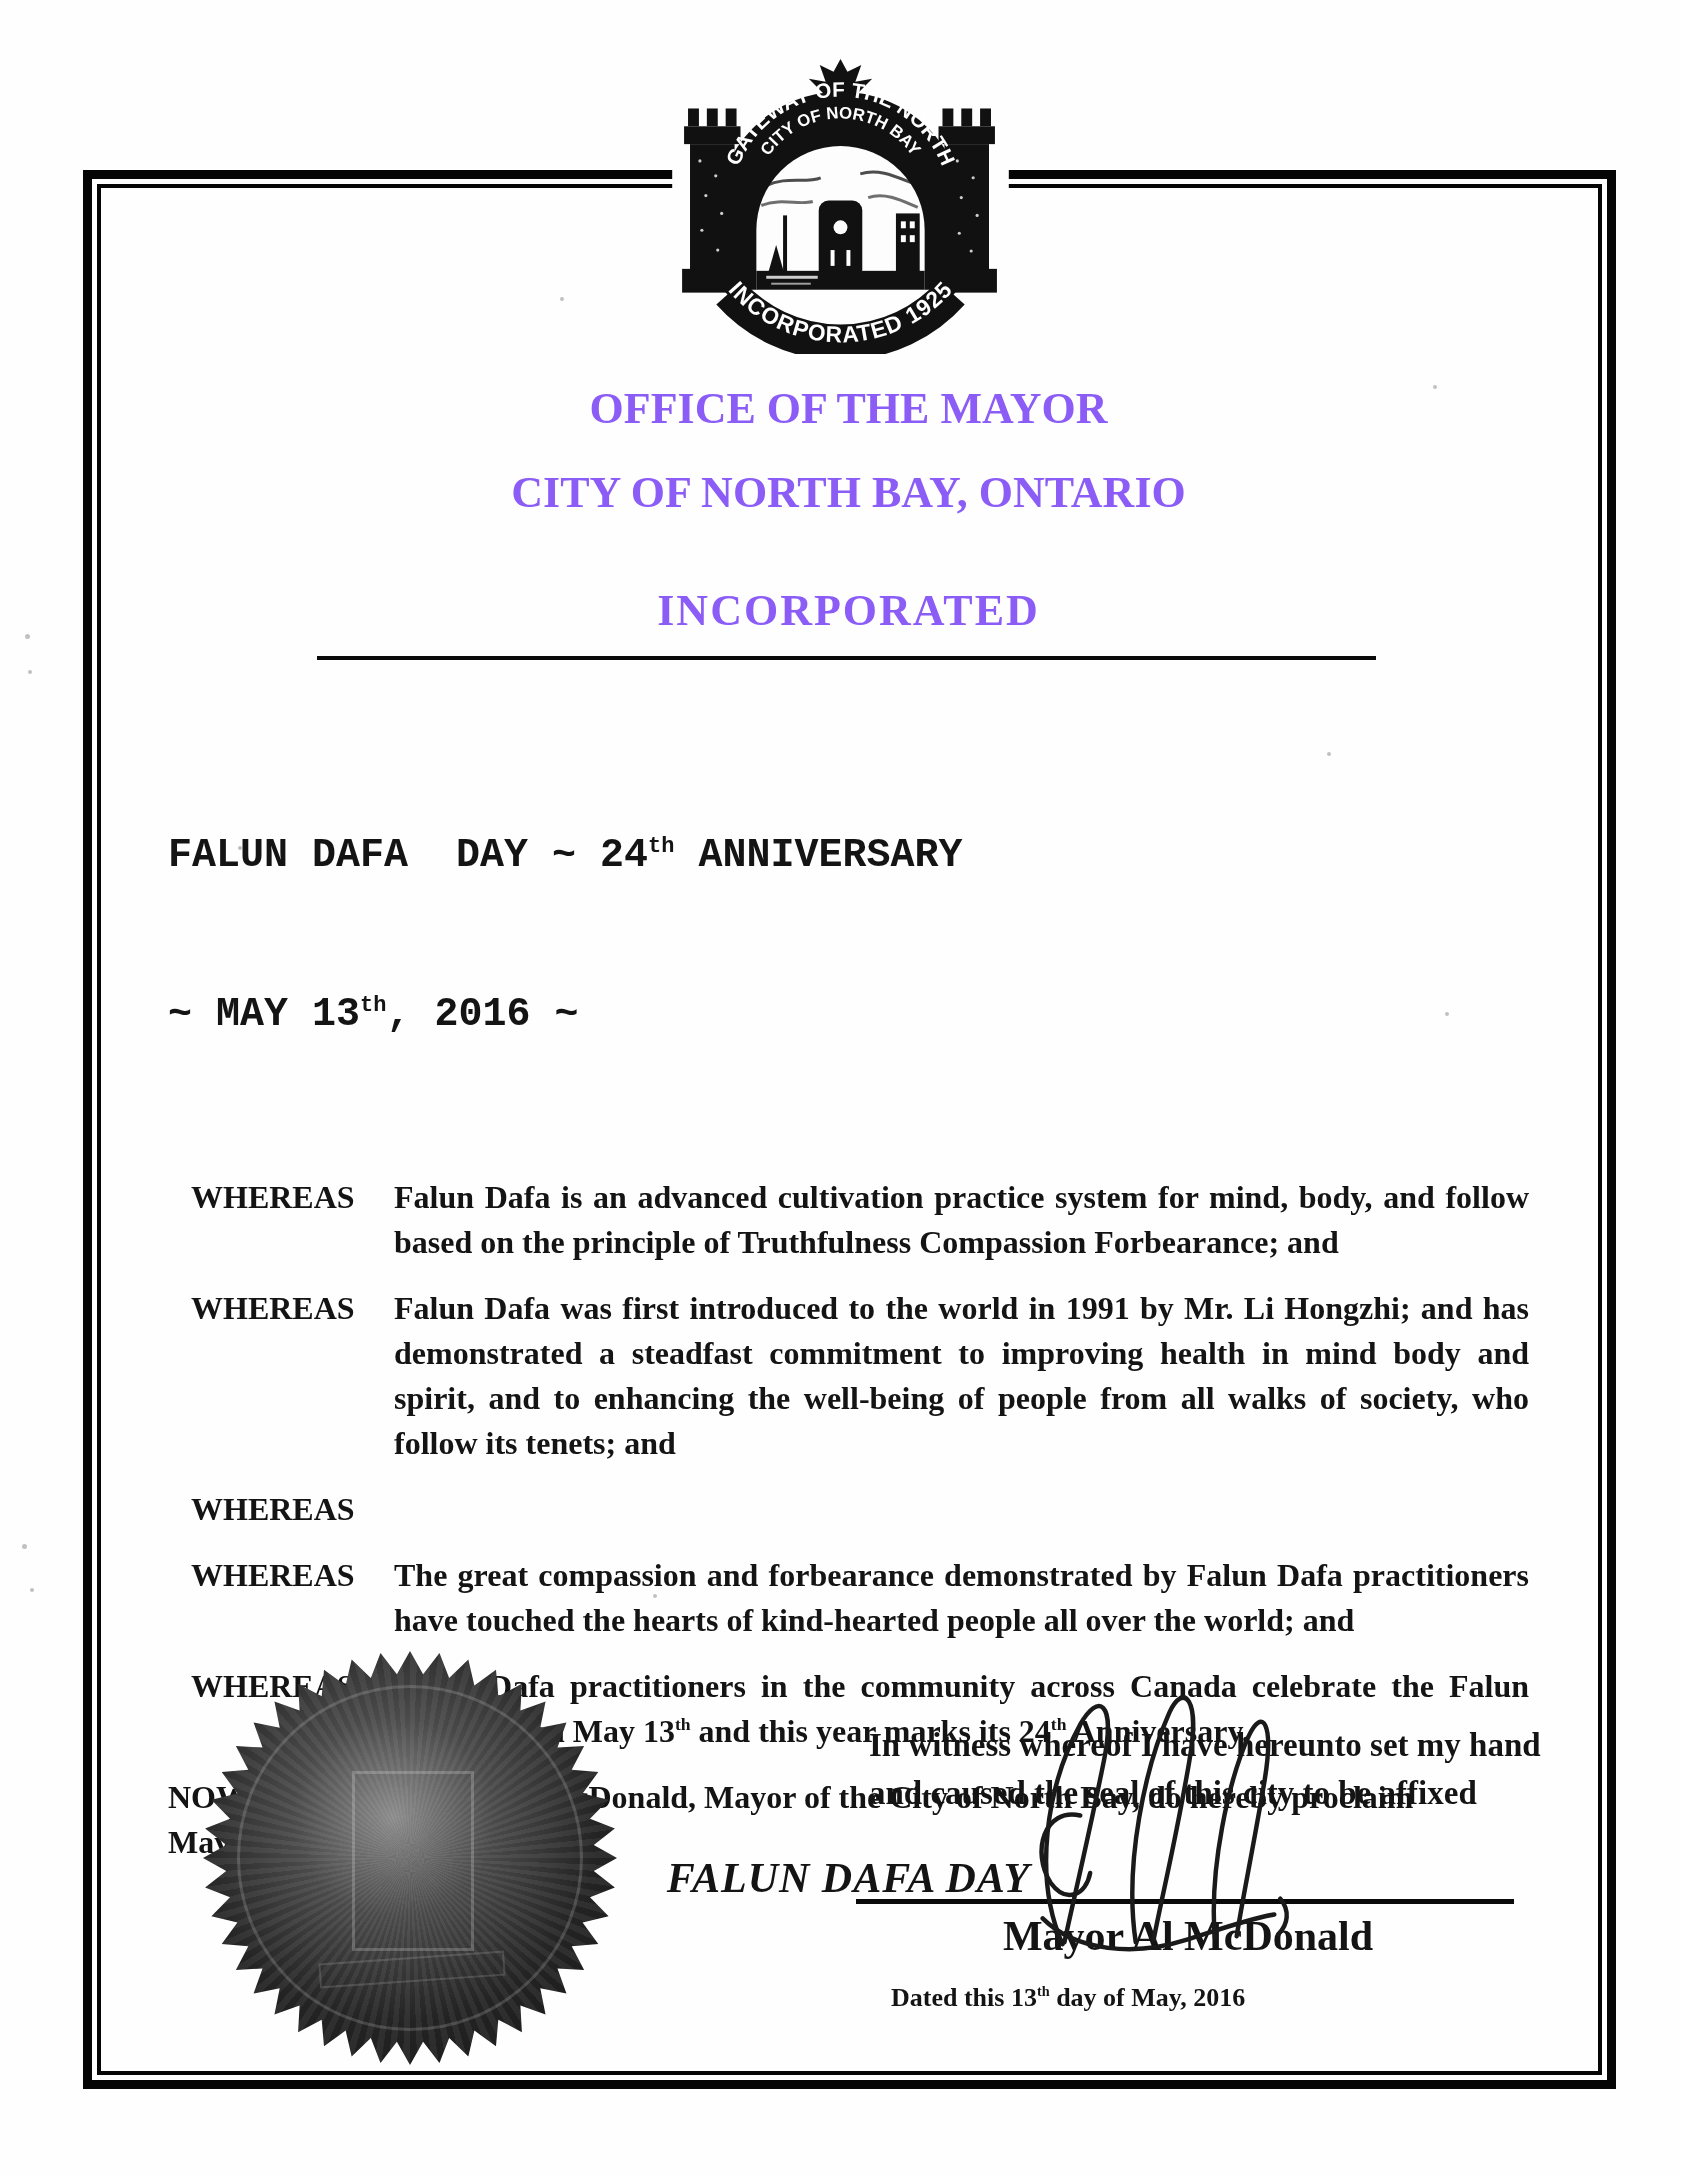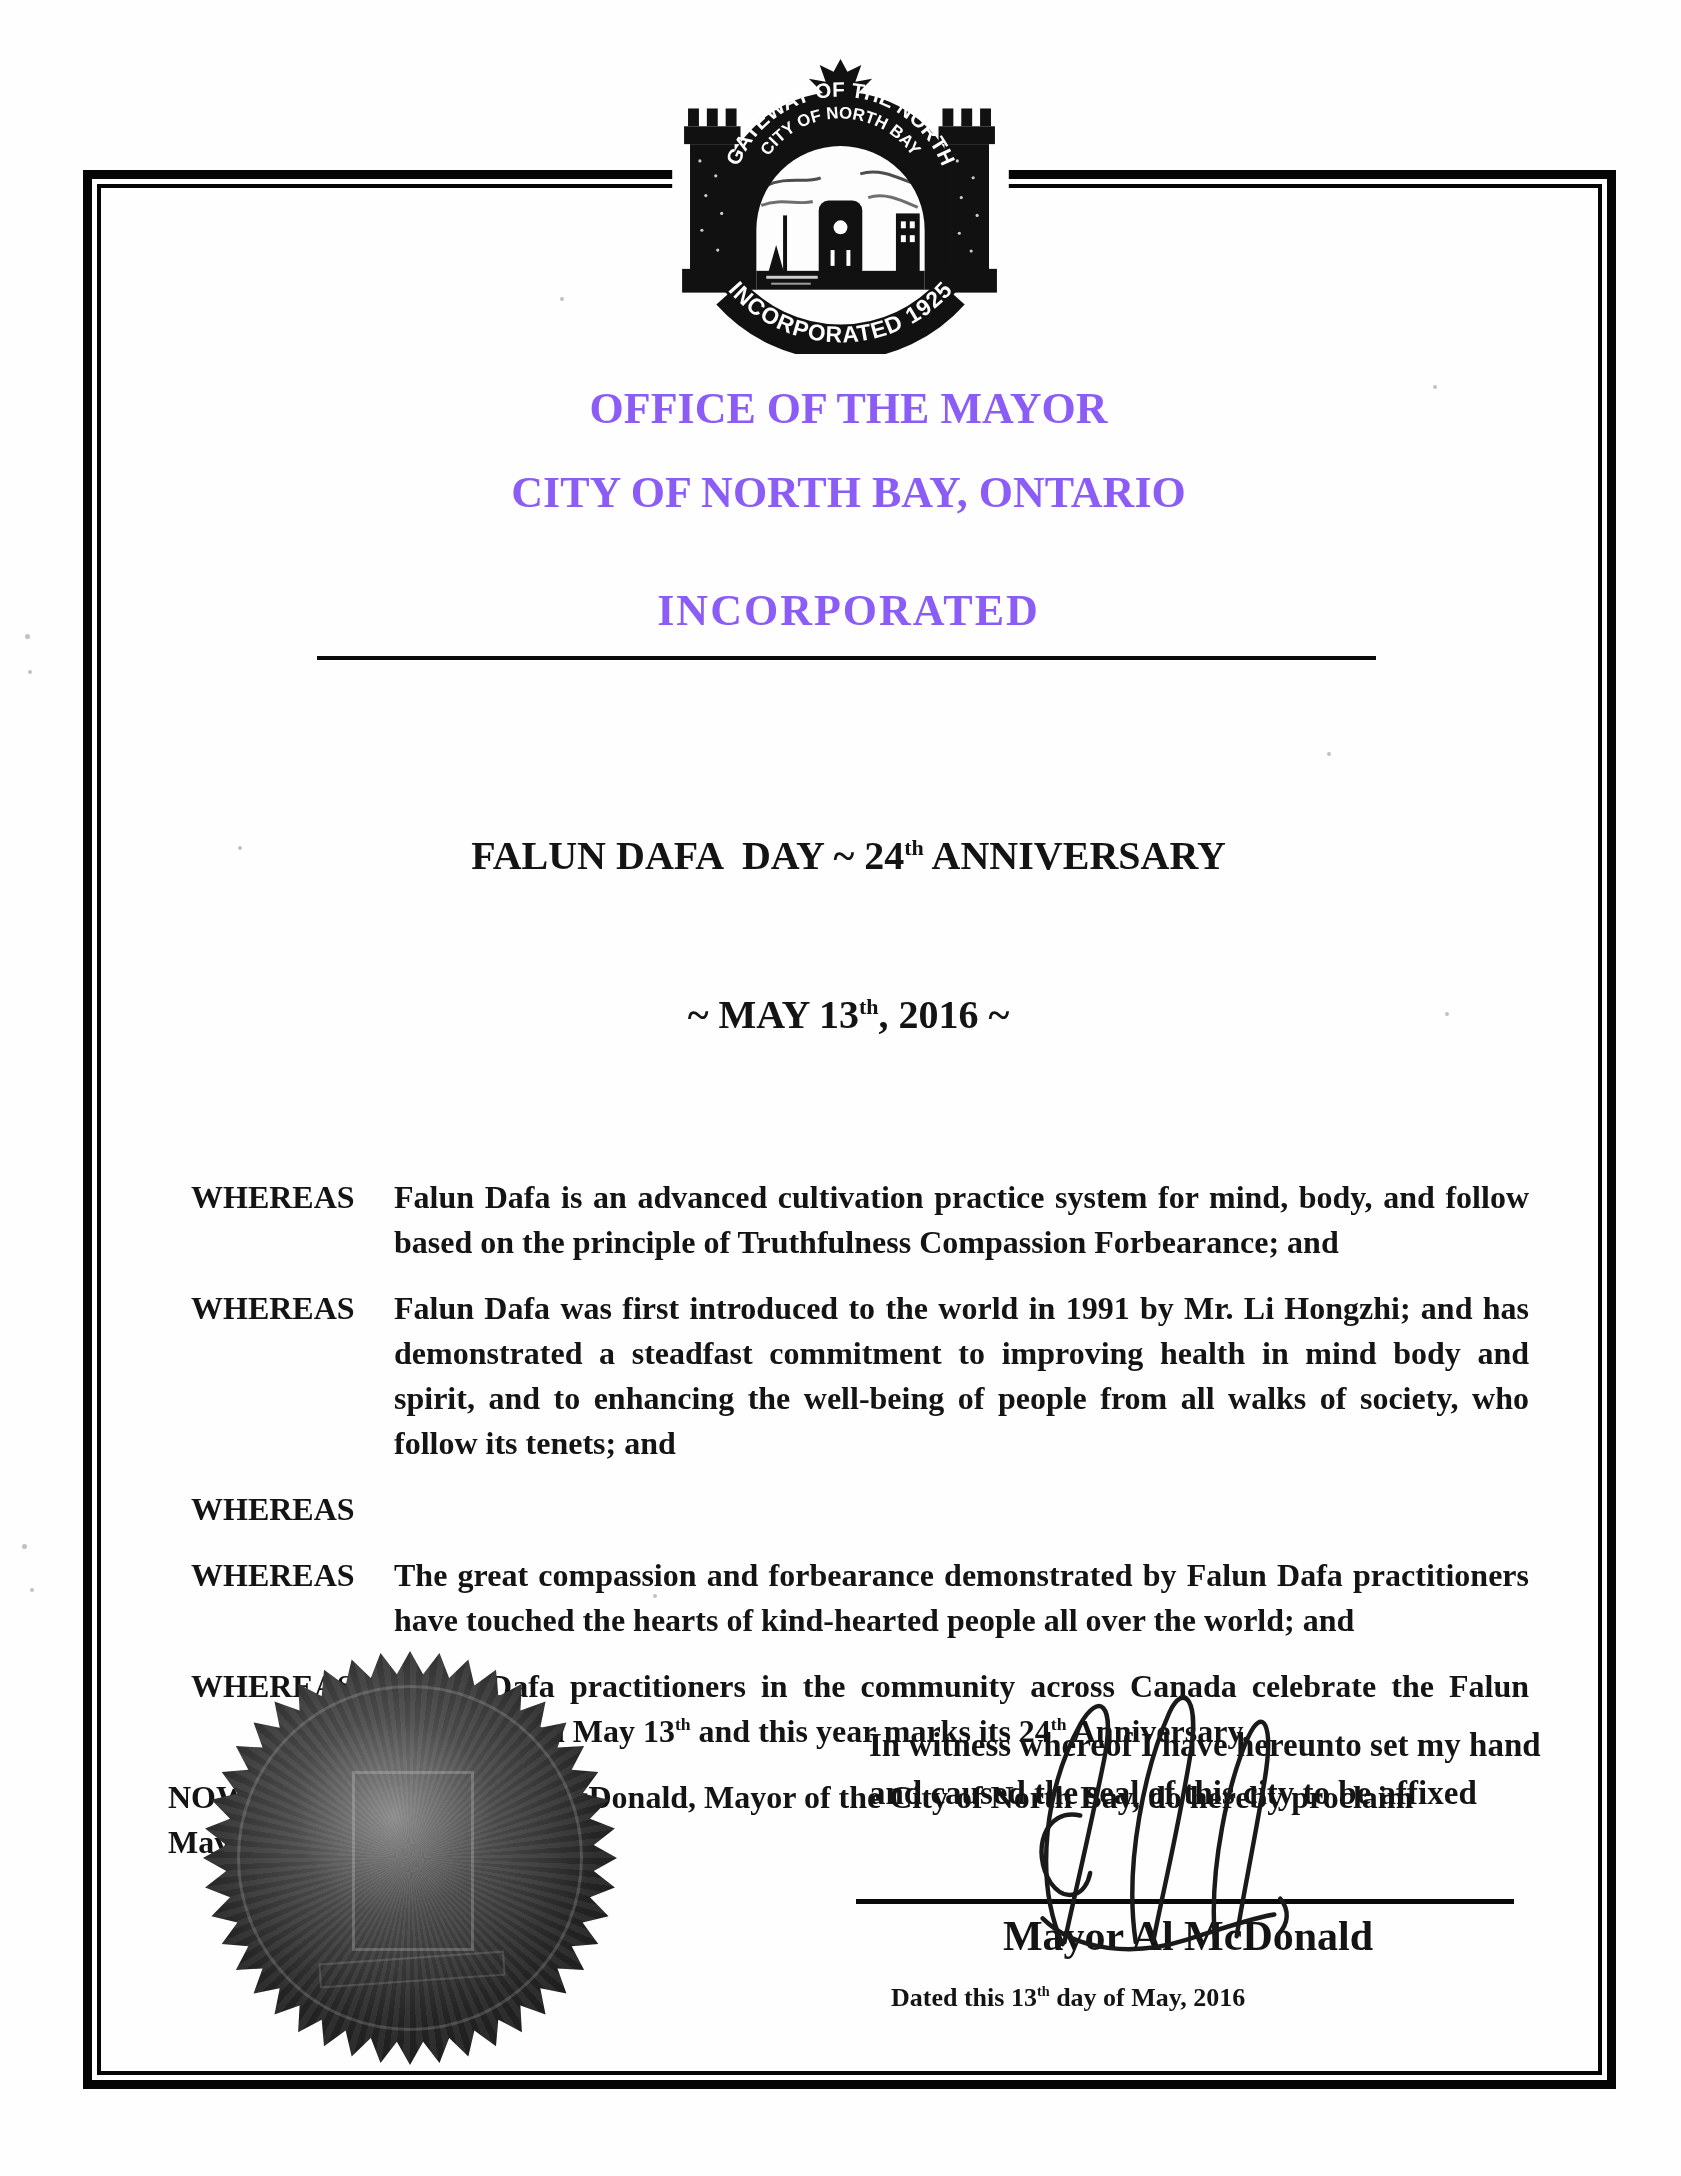--- a/index.html
+++ b/index.html
@@ -9,21 +9,21 @@
   .frame{position:absolute;left:83px;top:170px;width:1515px;height:1901px;border:9px solid #050505;z-index:1;}
   .frame-inner{position:absolute;inset:5px;border:4px solid #050505;}
   
   .crest{position:absolute;left:672px;top:57px;width:337px;height:297px;z-index:3;}
   
   .content{position:absolute;left:168px;top:0;width:1361px;z-index:2;padding-top:381px;}
   .heading{margin:0;text-align:center;font-size:44px;line-height:55px;font-weight:bold;color:#8b5cf6;}
   .h-city{margin-top:29px;}
   .h-doc{margin-top:63px;letter-spacing:2px;}
   .rule{margin:18px 0 0 149px;width:1059px;height:4px;background:#0a0a0a;}
-  .title-block{margin-top:63px;text-align:center;font-size:40px;line-height:53px;white-space:pre-wrap;}
+  .title-block{margin-top:63px;font-size:40px;line-height:53px;white-space:pre-wrap;font-family:Liberation Mono, monospace;}
   sup{font-size:55%;vertical-align:super;line-height:0;}
   .clauses{margin-top:28px;}
   .clause{display:grid;grid-template-columns:226px 1fr;margin-bottom:21px;font-size:32px;line-height:45px;}
   .clabel{padding-left:23px;}
   .ctext{text-align:justify;}
   .proclaim{margin:16px 0 0;font-size:32px;line-height:45px;text-align:justify;}
   .day-title{margin-top:-12px;text-align:center;font-size:42px;line-height:50px;font-style:italic;letter-spacing:1px;}
   
   .seal{position:absolute;left:203px;top:1651px;width:414px;height:414px;z-index:2;
         background:
@@ -160,20 +160,21 @@
         </div>
         <div class="clause">
           <div class="clabel">WHEREAS</div>
           <div class="ctext">Falun Dafa practitioners in the community across Canada celebrate the Falun Dafa Day on May 13<sup>th</sup> and this year marks its 24<sup>th</sup> Anniversary.</div>
         </div>
       </div>
 
     <p class="proclaim"><span>NOW, THEREFORE, I, Al McDonald, Mayor of the City of North Bay, do hereby proclaim</span><br>
       <span>May 13<sup>th</sup>, 2016 as</span></p>
 
+    <div class="day-title">FALUN DAFA DAY</div>
   </div>
 
   <div class="seal" style="clip-path: polygon(100% 50%, 94.39% 53.17%, 99.49% 57.12%, 93.48% 59.46%, 97.97% 64.09%, 91.69% 65.55%, 95.48% 70.77%, 89.06% 71.33%, 92.06% 77.03%, 85.62% 76.67%, 87.79% 82.74%, 81.47% 81.47%, 82.74% 87.79%, 76.67% 85.62%, 77.03% 92.06%, 71.33% 89.06%, 70.77% 95.48%, 65.55% 91.69%, 64.09% 97.97%, 59.46% 93.48%, 57.12% 99.49%, 53.17% 94.39%, 50% 100%, 46.83% 94.39%, 42.88% 99.49%, 40.54% 93.48%, 35.91% 97.97%, 34.45% 91.69%, 29.23% 95.48%, 28.67% 89.06%, 22.97% 92.06%, 23.33% 85.62%, 17.26% 87.79%, 18.53% 81.47%, 12.21% 82.74%, 14.38% 76.67%, 7.94% 77.03%, 10.94% 71.33%, 4.52% 70.77%, 8.31% 65.55%, 2.03% 64.09%, 6.52% 59.46%, 0.51% 57.12%, 5.61% 53.17%, 0% 50%, 5.61% 46.83%, 0.51% 42.88%, 6.52% 40.54%, 2.03% 35.91%, 8.31% 34.45%, 4.52% 29.23%, 10.94% 28.67%, 7.94% 22.97%, 14.38% 23.33%, 12.21% 17.26%, 18.53% 18.53%, 17.26% 12.21%, 23.33% 14.38%, 22.97% 7.94%, 28.67% 10.94%, 29.23% 4.52%, 34.45% 8.31%, 35.91% 2.03%, 40.54% 6.52%, 42.88% 0.51%, 46.83% 5.61%, 50% 0%, 53.17% 5.61%, 57.12% 0.51%, 59.46% 6.52%, 64.09% 2.03%, 65.55% 8.31%, 70.77% 4.52%, 71.33% 10.94%, 77.03% 7.94%, 76.67% 14.38%, 82.74% 12.21%, 81.47% 18.53%, 87.79% 17.26%, 85.62% 23.33%, 92.06% 22.97%, 89.06% 28.67%, 95.48% 29.23%, 91.69% 34.45%, 97.97% 35.91%, 93.48% 40.54%, 99.49% 42.88%, 94.39% 46.83%);">
     <div class="seal-ring"></div>
     <div class="seal-emblem"></div>
     <div class="seal-band"></div>
   </div>
 
   <div class="witness">
     <div>In witness whereof I have hereunto set my hand</div>

